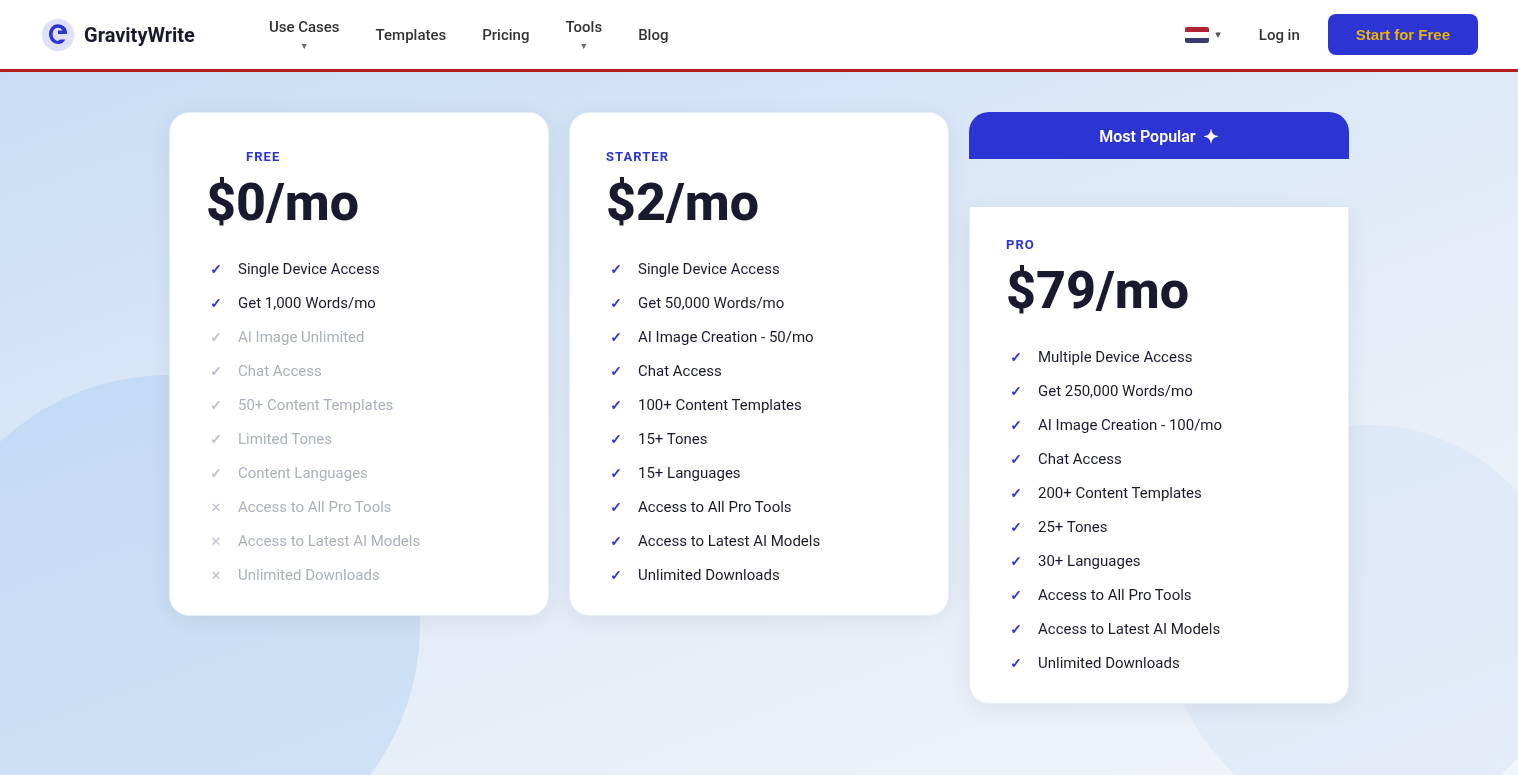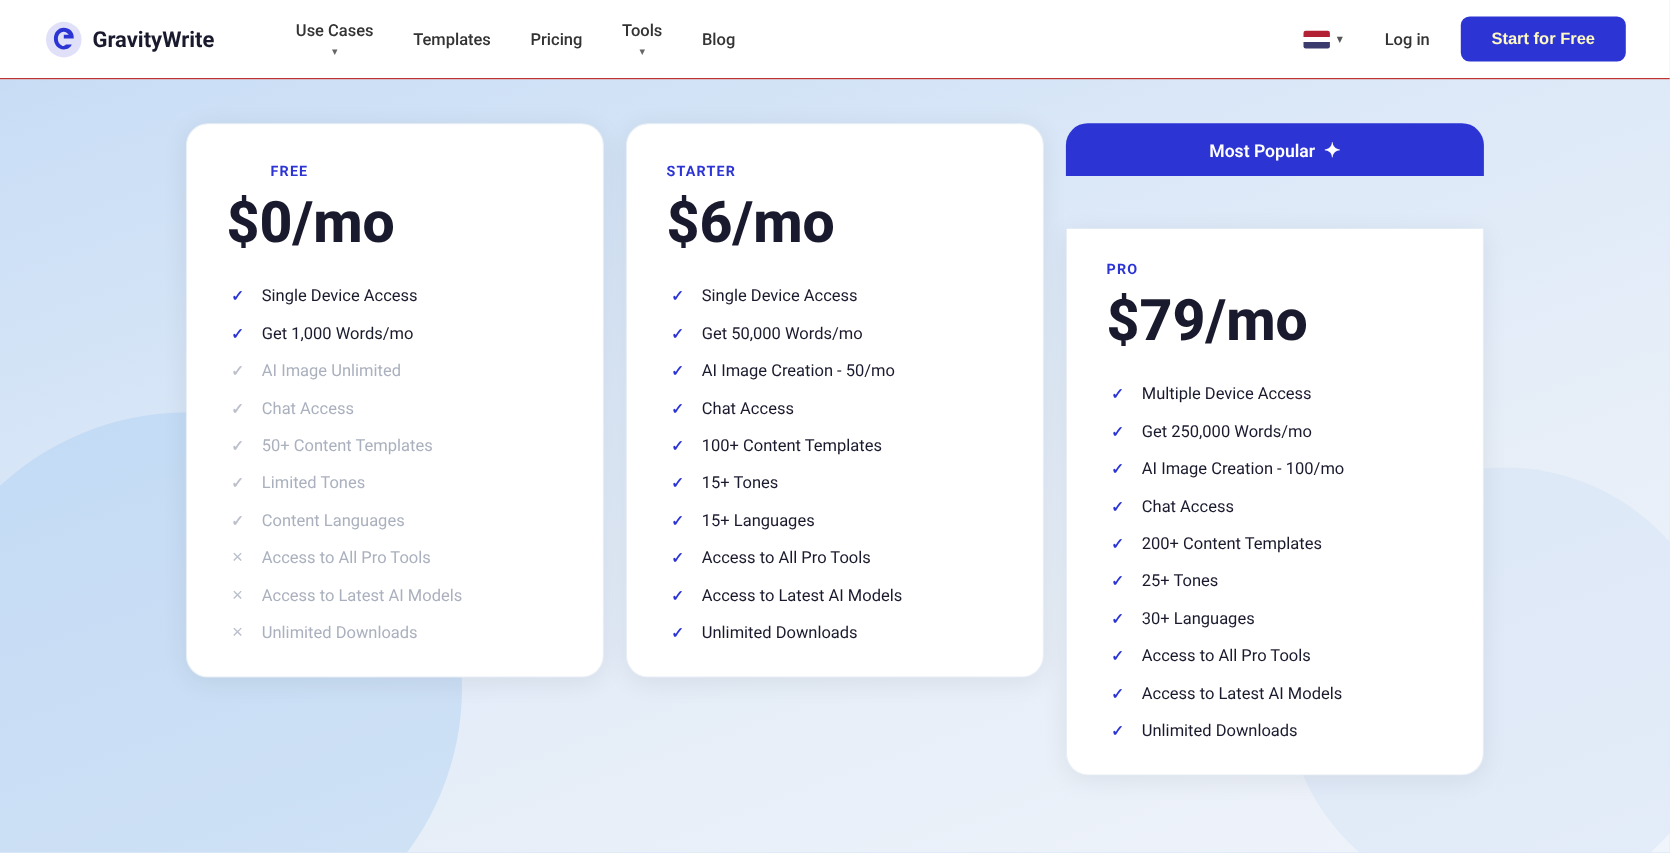--- a/index.html
+++ b/index.html
@@ -10,21 +10,21 @@
       overflow: hidden;
     }
 
     
     nav {
       background: #fff;
       display: flex;
       align-items: center;
       padding: 0 40px;
       height: 72px;
-      border-bottom: 1px solid #b91c1c;
+      border-bottom: 3px solid #b91c1c;
       position: relative;
       z-index: 10;
     }
     .logo-area {
       display: flex;
       align-items: center;
       gap: 8px;
       margin-right: 60px;
       text-decoration: none;
     }
@@ -83,21 +83,21 @@
     }
     .login-btn {
       font-size: 15px;
       color: #333;
       font-weight: 500;
       cursor: pointer;
       padding: 8px 12px;
     }
     .start-btn {
       background: #2c35d4;
-      color: #fef9c3;
+      color: #eab308;
       border: none;
       border-radius: 8px;
       padding: 12px 28px;
       font-size: 15px;
       font-weight: 600;
       cursor: pointer;
     }
 
     
     .main-bg {
@@ -317,21 +317,21 @@
         </li>
         <li class="feature-item disabled">
           <span class="x-icon">✕</span>
           <span>Unlimited Downloads</span>
         </li>
       </ul>
     </div>
 
     <div class="plan-card">
       <div class="plan-name starter">STARTER</div>
-      <div class="plan-price">$6/mo</div>
+      <div class="plan-price">$2/mo</div>
       <ul class="feature-list">
         <li class="feature-item">
           <span class="check-icon">✓</span>
           <span>Single Device Access</span>
         </li>
         <li class="feature-item">
           <span class="check-icon">✓</span>
           <span>Get 50,000 Words/mo</span>
         </li>
         <li class="feature-item">

